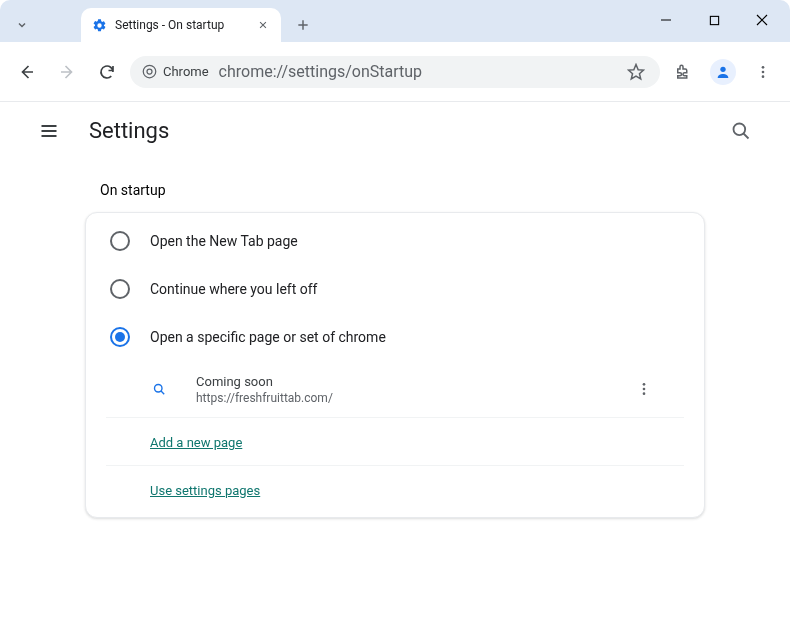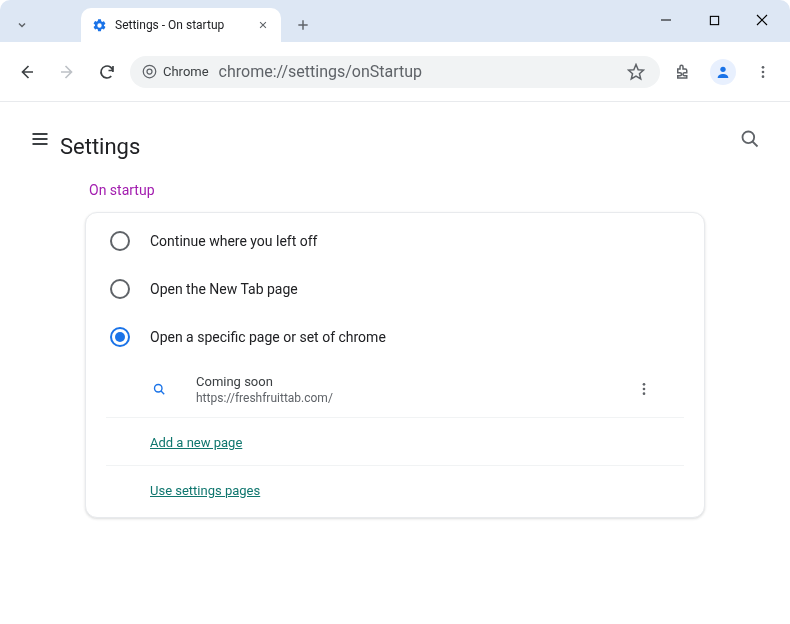--- a/index.html
+++ b/index.html
@@ -21,29 +21,29 @@
 .toolbar { height:60px; background:#fff; border-bottom:1px solid #e8eaed; display:flex; align-items:center; padding:0 10px; gap:6px; }
 .nav-btn { width:34px; height:34px; display:flex; align-items:center; justify-content:center; border-radius:50%; cursor:pointer; color:#5f6368; }
 .nav-btn.disabled { color:#bdc1c6; cursor:default; }
 .omnibox { flex:1; height:32px; background:#f1f3f4; border-radius:16px; display:flex; align-items:center; padding:0 12px; gap:10px; }
 .omnibox .chip { display:flex; align-items:center; gap:6px; color:#3c4043; font-size:13px; }
 .omnibox input { flex:1; border:none; background:transparent; outline:none; font-size:16px; color:#5f6368; }
 .rt-btn { width:34px; height:34px; display:flex; align-items:center; justify-content:center; border-radius:50%; cursor:pointer; color:#5f6368; }
 .avatar { width:26px; height:26px; border-radius:50%; background:#e8f0fe; display:flex; align-items:center; justify-content:center; color:#1a73e8; }
 
 
-.settings-header { height:58px; display:flex; align-items:flex-end; padding:0 20px; border-bottom:1px solid transparent; }
+.settings-header { height:58px; display:flex; align-items:center; padding:0 29px; gap:20px; border-bottom:1px solid transparent; }
 .menu-btn { width:40px; height:40px; display:flex; align-items:center; justify-content:center; border-radius:50%; cursor:pointer; color:#3c4043; }
 .settings-title { font-size:22px; color:#202124; font-weight:400; flex:1; }
 .search-btn { width:40px; height:40px; display:flex; align-items:center; justify-content:center; border-radius:50%; cursor:pointer; color:#5f6368; }
 
 
 .content { padding:12px 0 0 0; display:flex; justify-content:center; }
 .panel { width:620px; }
-.section-title { font-size:14px; color:#a21caf; padding:10px 4px 14px 4px; }
+.section-title { font-size:14px; color:#000000; padding:10px 4px 14px 4px;margin-left:11px; }
 .card { background:#fff; border:1px solid #e8eaed; border-radius:12px; box-shadow:0 1px 2px rgba(60,64,67,.08),0 1px 3px rgba(60,64,67,.1); padding:4px 0; }
 .radio-row { display:flex; align-items:center; padding:14px 24px; gap:20px; cursor:pointer; }
 .radio-outer { width:20px; height:20px; border:2px solid #5f6368; border-radius:50%; display:flex; align-items:center; justify-content:center; flex-shrink:0; }
 .radio-row.selected .radio-outer { border-color:#1a73e8; }
 .radio-dot { width:10px; height:10px; border-radius:50%; background:#1a73e8; display:none; }
 .radio-row.selected .radio-dot { display:block; }
 .radio-label { font-size:14px; color:#202124; }
 .page-row { display:flex; align-items:center; padding:12px 24px 12px 44px; gap:28px; border-bottom:1px solid #f1f3f4; margin-left:20px; margin-right:20px; }
 .page-row .favicon-slot { width:18px; height:18px; display:flex; align-items:center; justify-content:center; color:#1a73e8; flex-shrink:0; }
 .page-info { flex:1; }
@@ -172,26 +172,26 @@
   </div>
 </div>
 
 <div class="content">
   <div class="panel">
     <div class="section-title">On startup</div>
     <div class="card">
 
       <div class="radio-row">
         <span class="radio-outer"></span>
-        <span class="radio-label">Continue where you left off</span>
+        <span class="radio-label">Open the New Tab page</span>
       </div>
 
       <div class="radio-row">
         <span class="radio-outer"></span>
-        <span class="radio-label">Open the New Tab page</span>
+        <span class="radio-label">Continue where you left off</span>
       </div>
 
       <div class="radio-row selected">
         <span class="radio-outer">
             <span class="radio-dot"></span>
           </span>
         <span class="radio-label">Open a specific page or set of chrome</span>
       </div>
 
       <div class="page-row">

